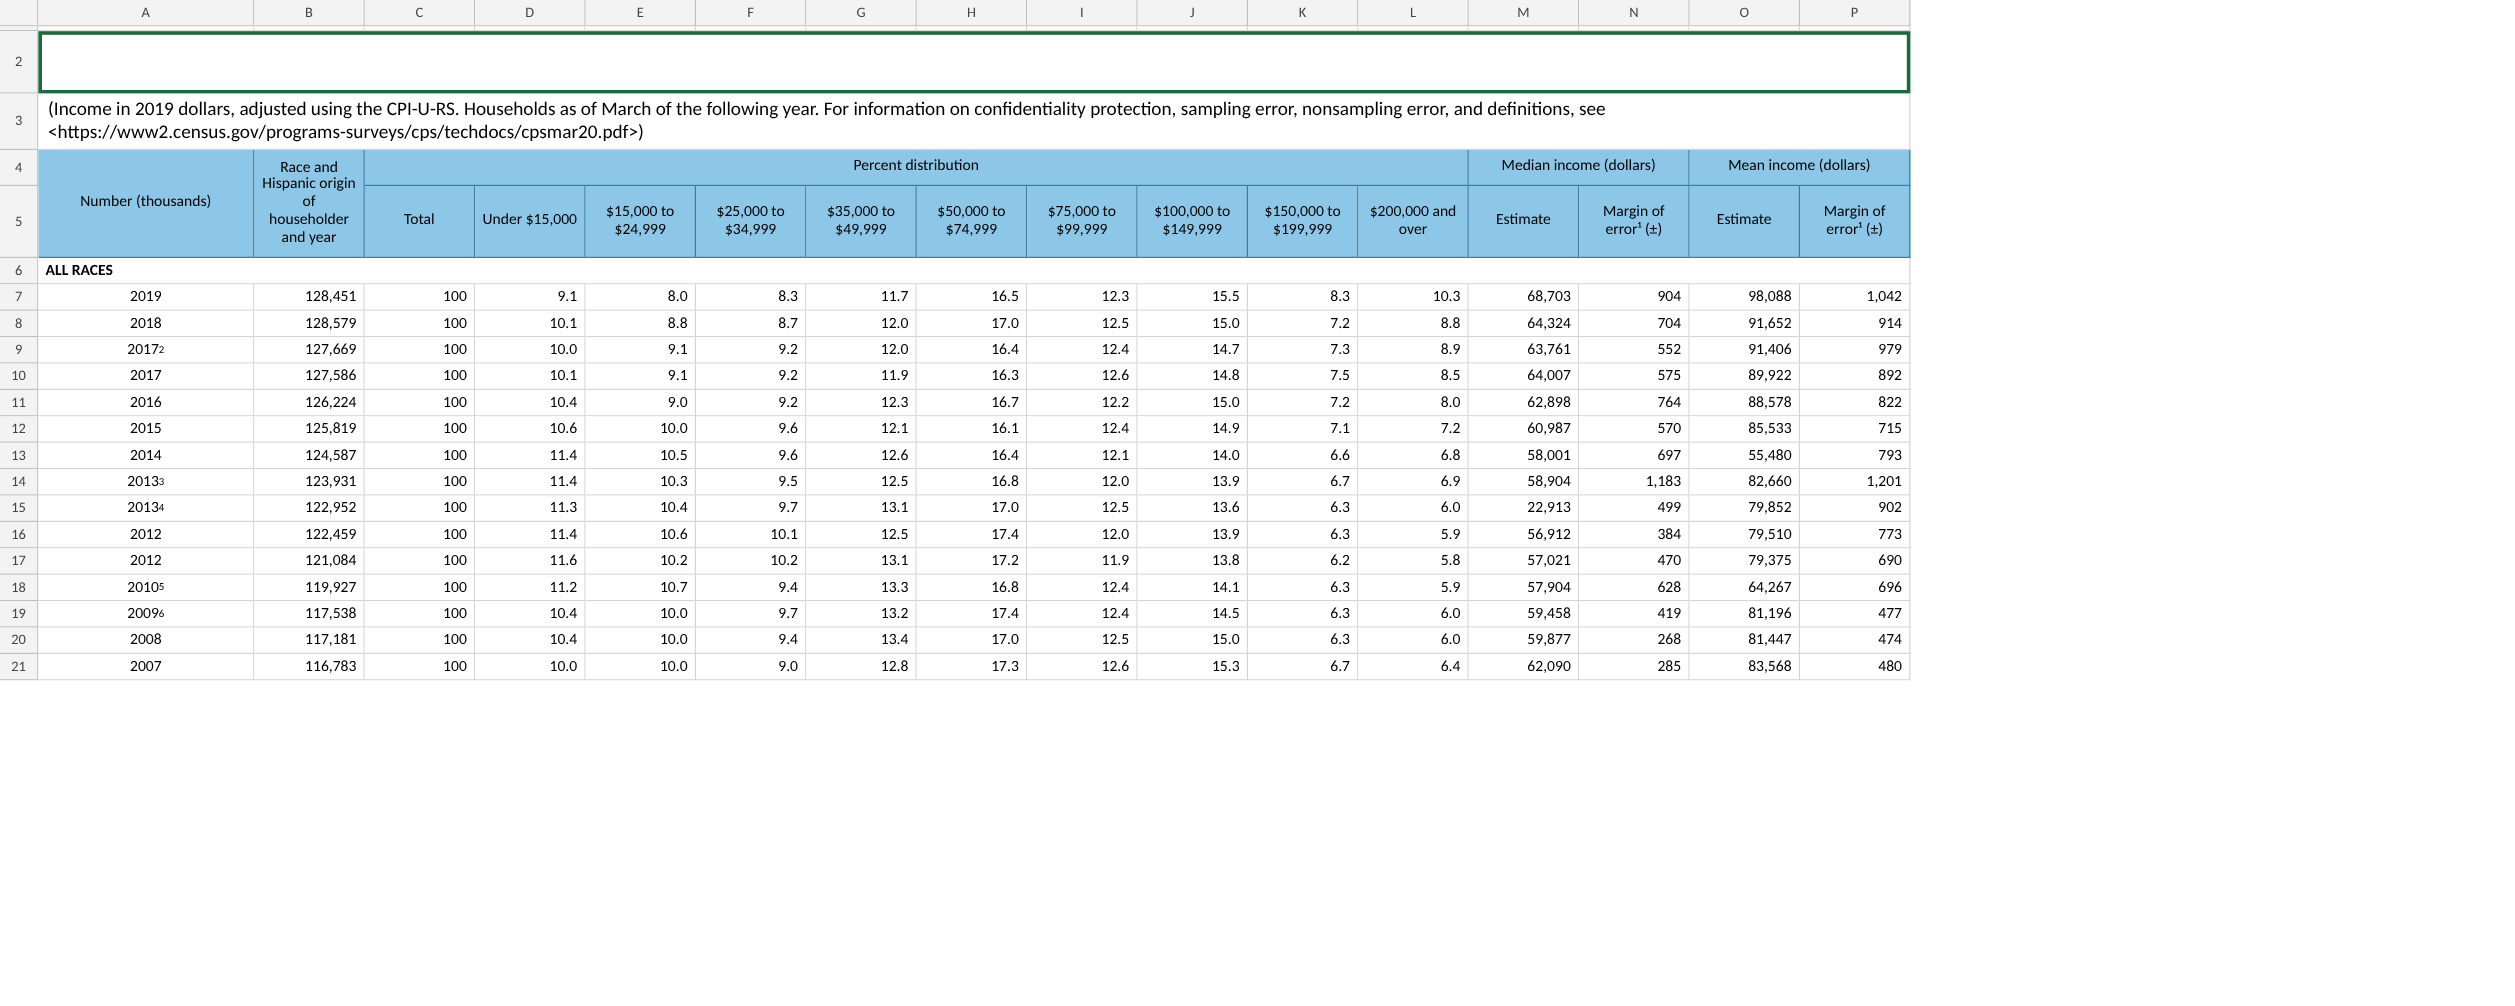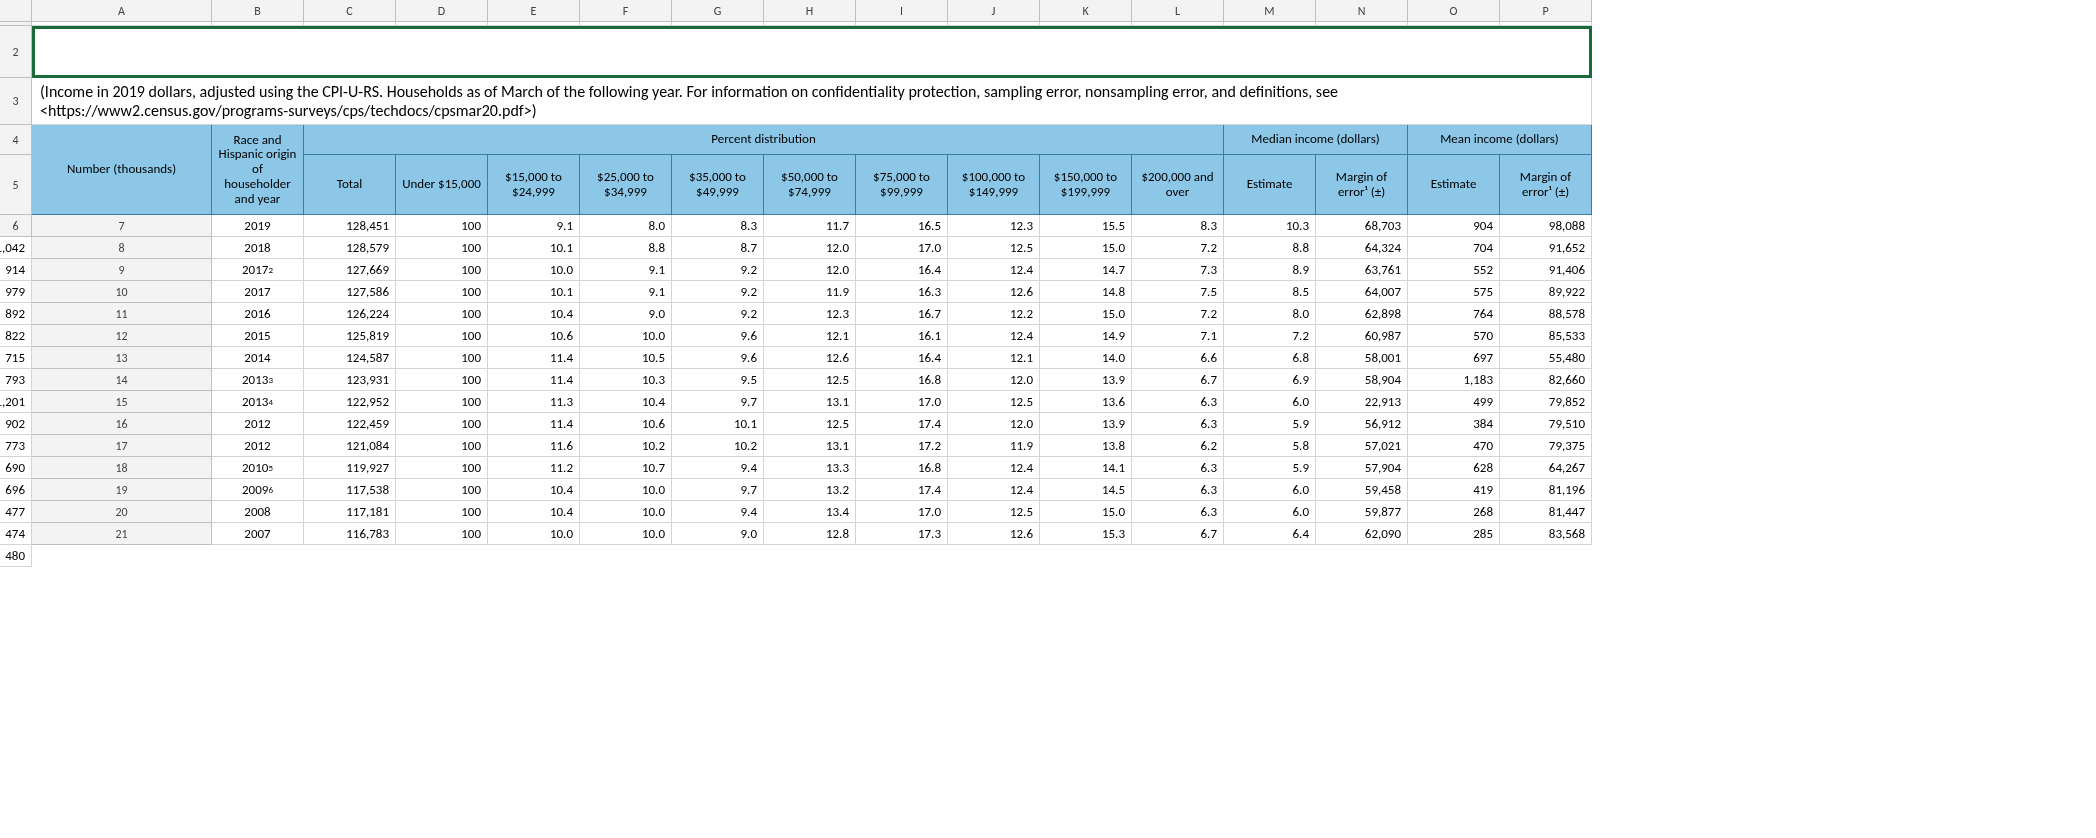--- a/index.html
+++ b/index.html
@@ -147,20 +147,21 @@
     <div class="cell hdr h-row5">$50,000 to $74,999</div>
     <div class="cell hdr h-row5">$75,000 to $99,999</div>
     <div class="cell hdr h-row5">$100,000 to $149,999</div>
     <div class="cell hdr h-row5">$150,000 to $199,999</div>
     <div class="cell hdr h-row5">$200,000 and over</div>
     <div class="cell hdr h-row5">Estimate</div>
     <div class="cell hdr h-row5">Margin of error¹ (±)</div>
     <div class="cell hdr h-row5">Estimate</div>
     <div class="cell hdr h-row5">Margin of error¹ (±)</div>
     <div class="cell rowhead">6</div>
+    <div class="cell section-label">ALL RACES</div>
     <div class="cell rowhead">7</div>
     <div class="cell data-left yr">
       <span>2019</span>
     </div>
     <div class="cell data-right">128,451</div>
     <div class="cell data-right">100</div>
     <div class="cell data-right">9.1</div>
     <div class="cell data-right">8.0</div>
     <div class="cell data-right">8.3</div>
     <div class="cell data-right">11.7</div>

